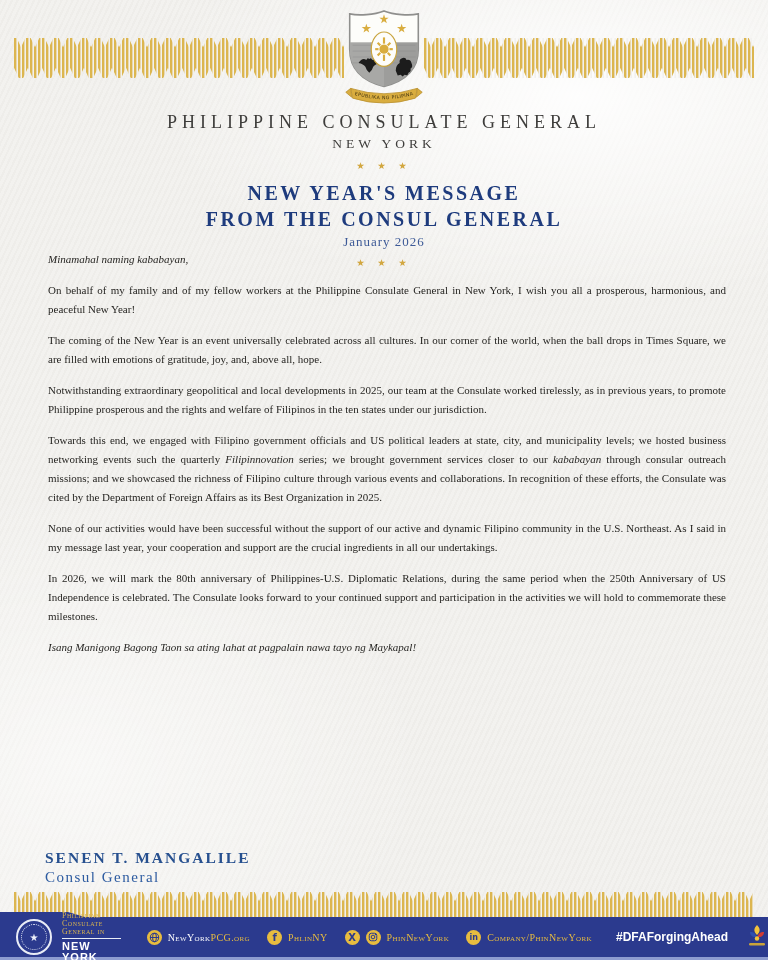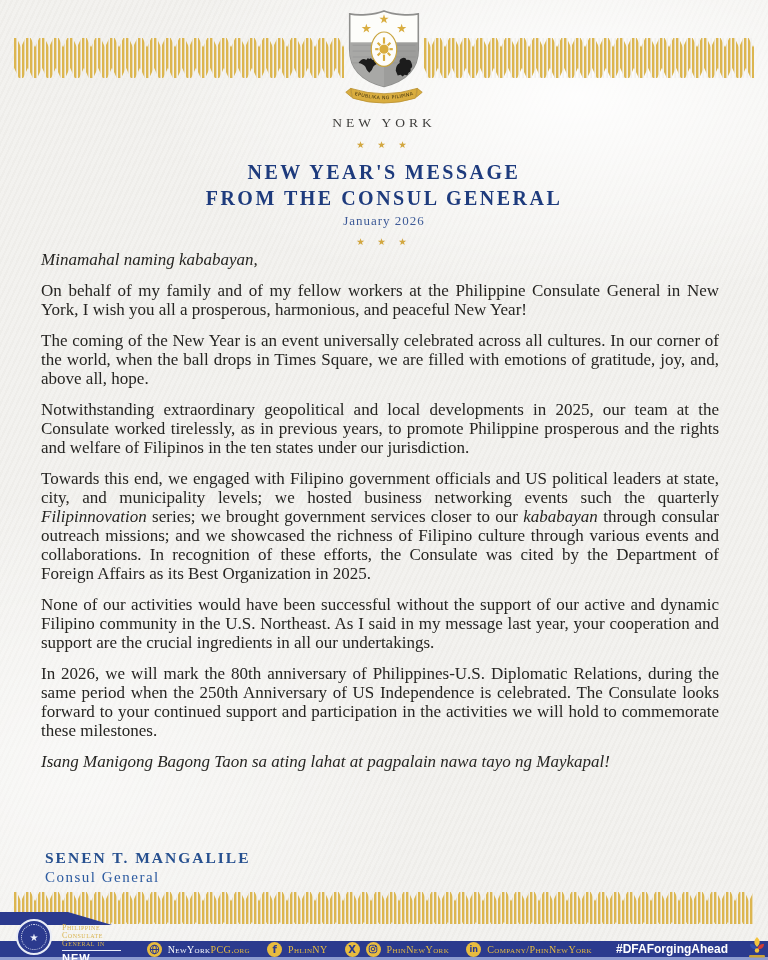--- a/index.html
+++ b/index.html
@@ -24,35 +24,35 @@
   
   .head{position:absolute;top:112px;left:0;width:768px;text-align:center;}
   .org-name{font-size:18px;letter-spacing:5px;color:#3e3d3b;font-weight:500;}
   .org-city{font-size:13.5px;letter-spacing:4px;color:#3e3d3b;margin-top:3px;font-weight:500;}
   .stars{color:#d2a740;font-size:9.5px;letter-spacing:5px;margin-top:8px;}
   .msg-title{font-size:20px;letter-spacing:2.5px;color:#1e3b7d;font-weight:bold;margin-top:9px;line-height:26px;}
   .msg-date{font-size:13px;letter-spacing:1px;color:#3d5a97;margin-top:2px;font-family:Liberation Serif, serif;}
   .stars2{color:#d2a740;font-size:9.5px;letter-spacing:5px;margin-top:7px;}
   
   .letter{
-    position:absolute;top:250px;left:41px;width:678px;
-    font-size:17px;line-height:19px;color:#262522;
+    position:absolute;top:250px;left:48px;width:678px;
+    font-size:11px;line-height:19px;color:#262522;
     text-align:justify;
   }
   .letter p{margin:0 0 12px 0;}
   .salutation,.tagalog{font-style:italic;}
   .inline-it{font-style:italic;}
   
   .signature{position:absolute;top:849px;left:45px;}
   .sig-name{font-size:15.5px;letter-spacing:2px;color:#27508f;font-weight:600;}
   .sig-title{font-size:15px;letter-spacing:1.5px;color:#2d5ba0;margin-top:2px;}
   
   .footer{position:absolute;left:0;bottom:0;width:768px;height:35px;}
   .footer-bar{
-    position:absolute;left:0;bottom:3px;width:768px;height:16px;
+    position:absolute;left:0;bottom:3px;width:768px;height:40px;
     background:#2b3a8e;
     display:flex;align-items:center;
   }
   .footer-base{position:absolute;left:0;bottom:0;width:768px;height:3px;background:#8d9bd0;}
   .footer-wedge{
     position:absolute;left:0;bottom:35px;width:112px;height:13px;background:#2b3a8e;
     clip-path:polygon(0 0,68px 0,112px 100%,0 100%);
   }
   .seal{
     position:absolute;left:16px;bottom:5px;width:36px;height:36px;border-radius:50%;
@@ -152,20 +152,21 @@
 
     <path d="M16 84 Q50 95 84 84 L82 94 Q50 104 18 94 Z" fill="#d9ad3f" stroke="#b88f2e" stroke-width="0.8"></path>
     <path d="M16 84 l-5 4 l6 5 Z M84 84 l5 4 l-6 5 Z" fill="#d9ad3f" stroke="#b88f2e" stroke-width="0.8"></path>
     <path id="ribcurve" d="M21 91 Q50 99 79 91" fill="none"></path>
     <text font-size="4.8" font-family="DejaVu Sans, sans-serif" fill="#433410" letter-spacing="0.4">
       <textPath href="#ribcurve" startOffset="50%" text-anchor="middle">REPUBLIKA NG PILIPINAS</textPath>
     </text>
   </svg>
 
   <div class="head">
+    <div class="org-name">PHILIPPINE CONSULATE GENERAL</div>
     <div class="org-city">NEW YORK</div>
     <div class="stars">★ ★ ★</div>
     <div class="msg-title">
       <span>NEW YEAR'S MESSAGE</span><br>
       <span>FROM THE CONSUL GENERAL</span>
     </div>
     <div class="msg-date">January 2026</div>
     <div class="stars2">★ ★ ★</div>
   </div>
 

